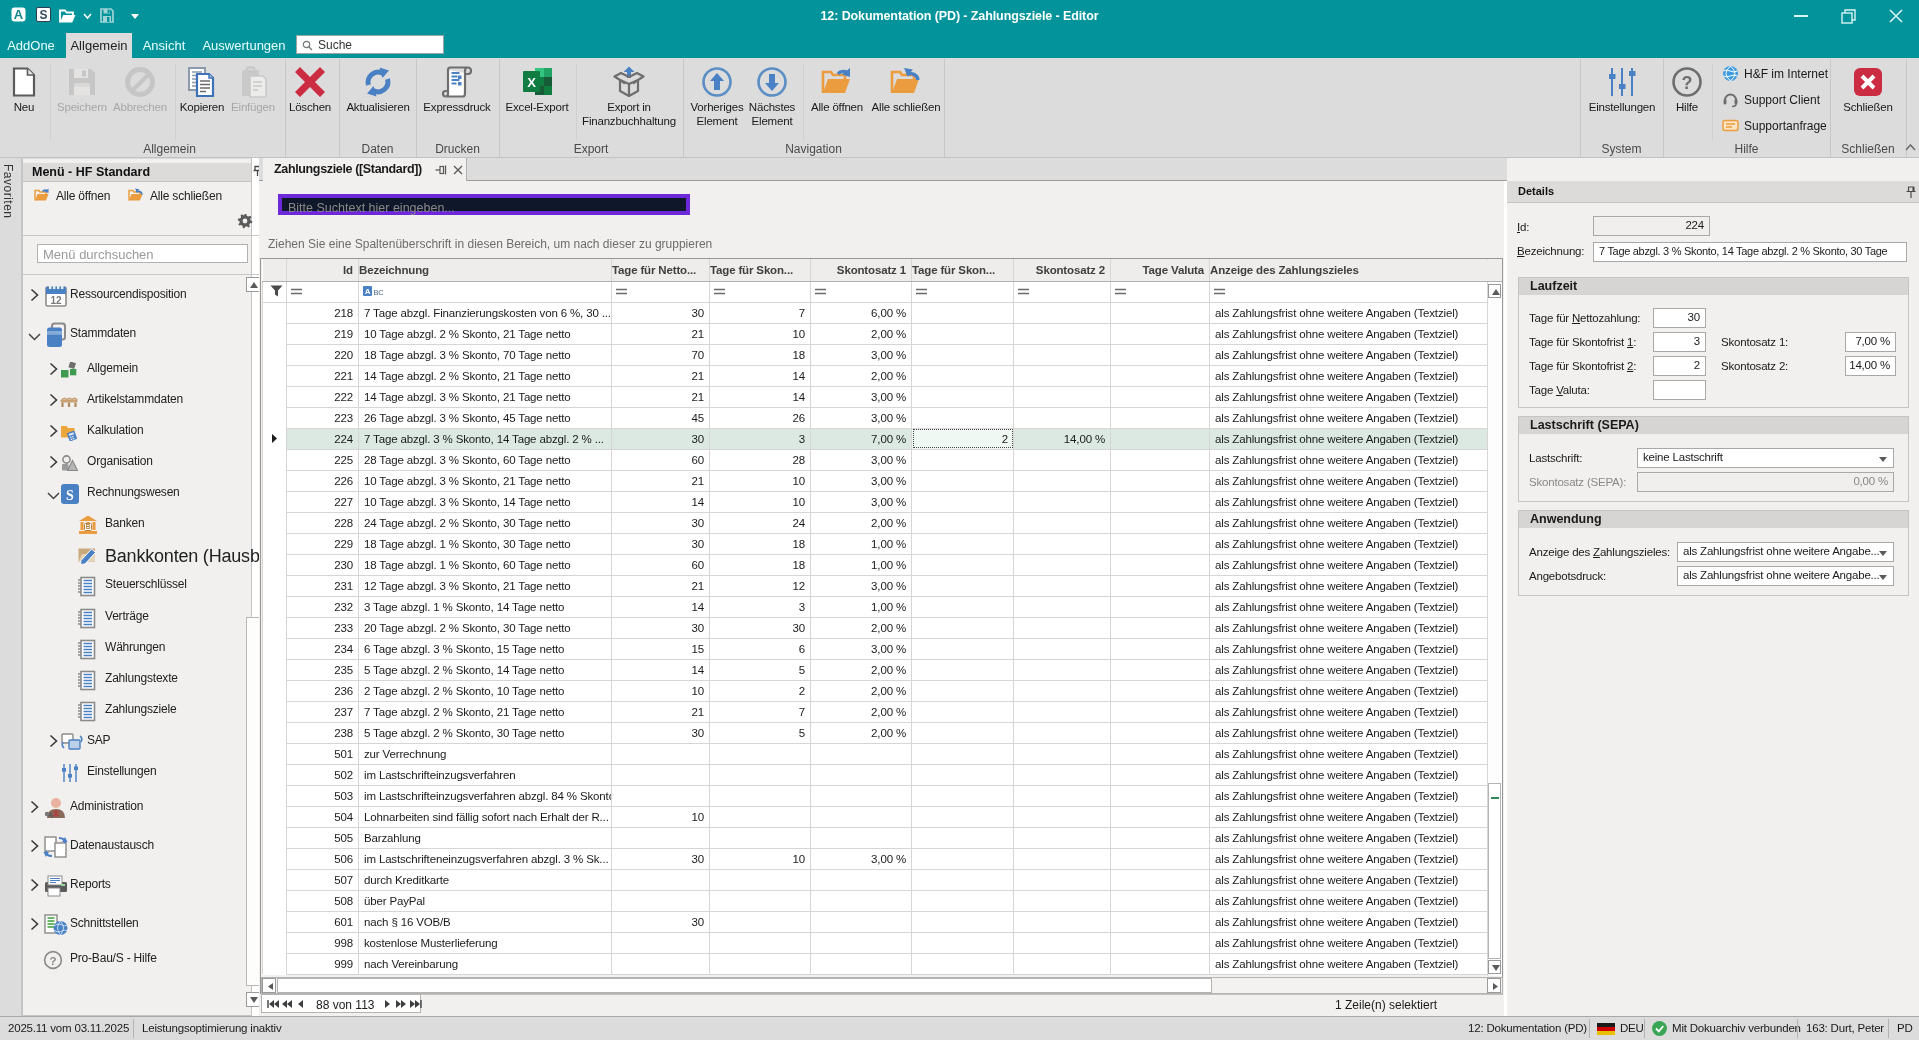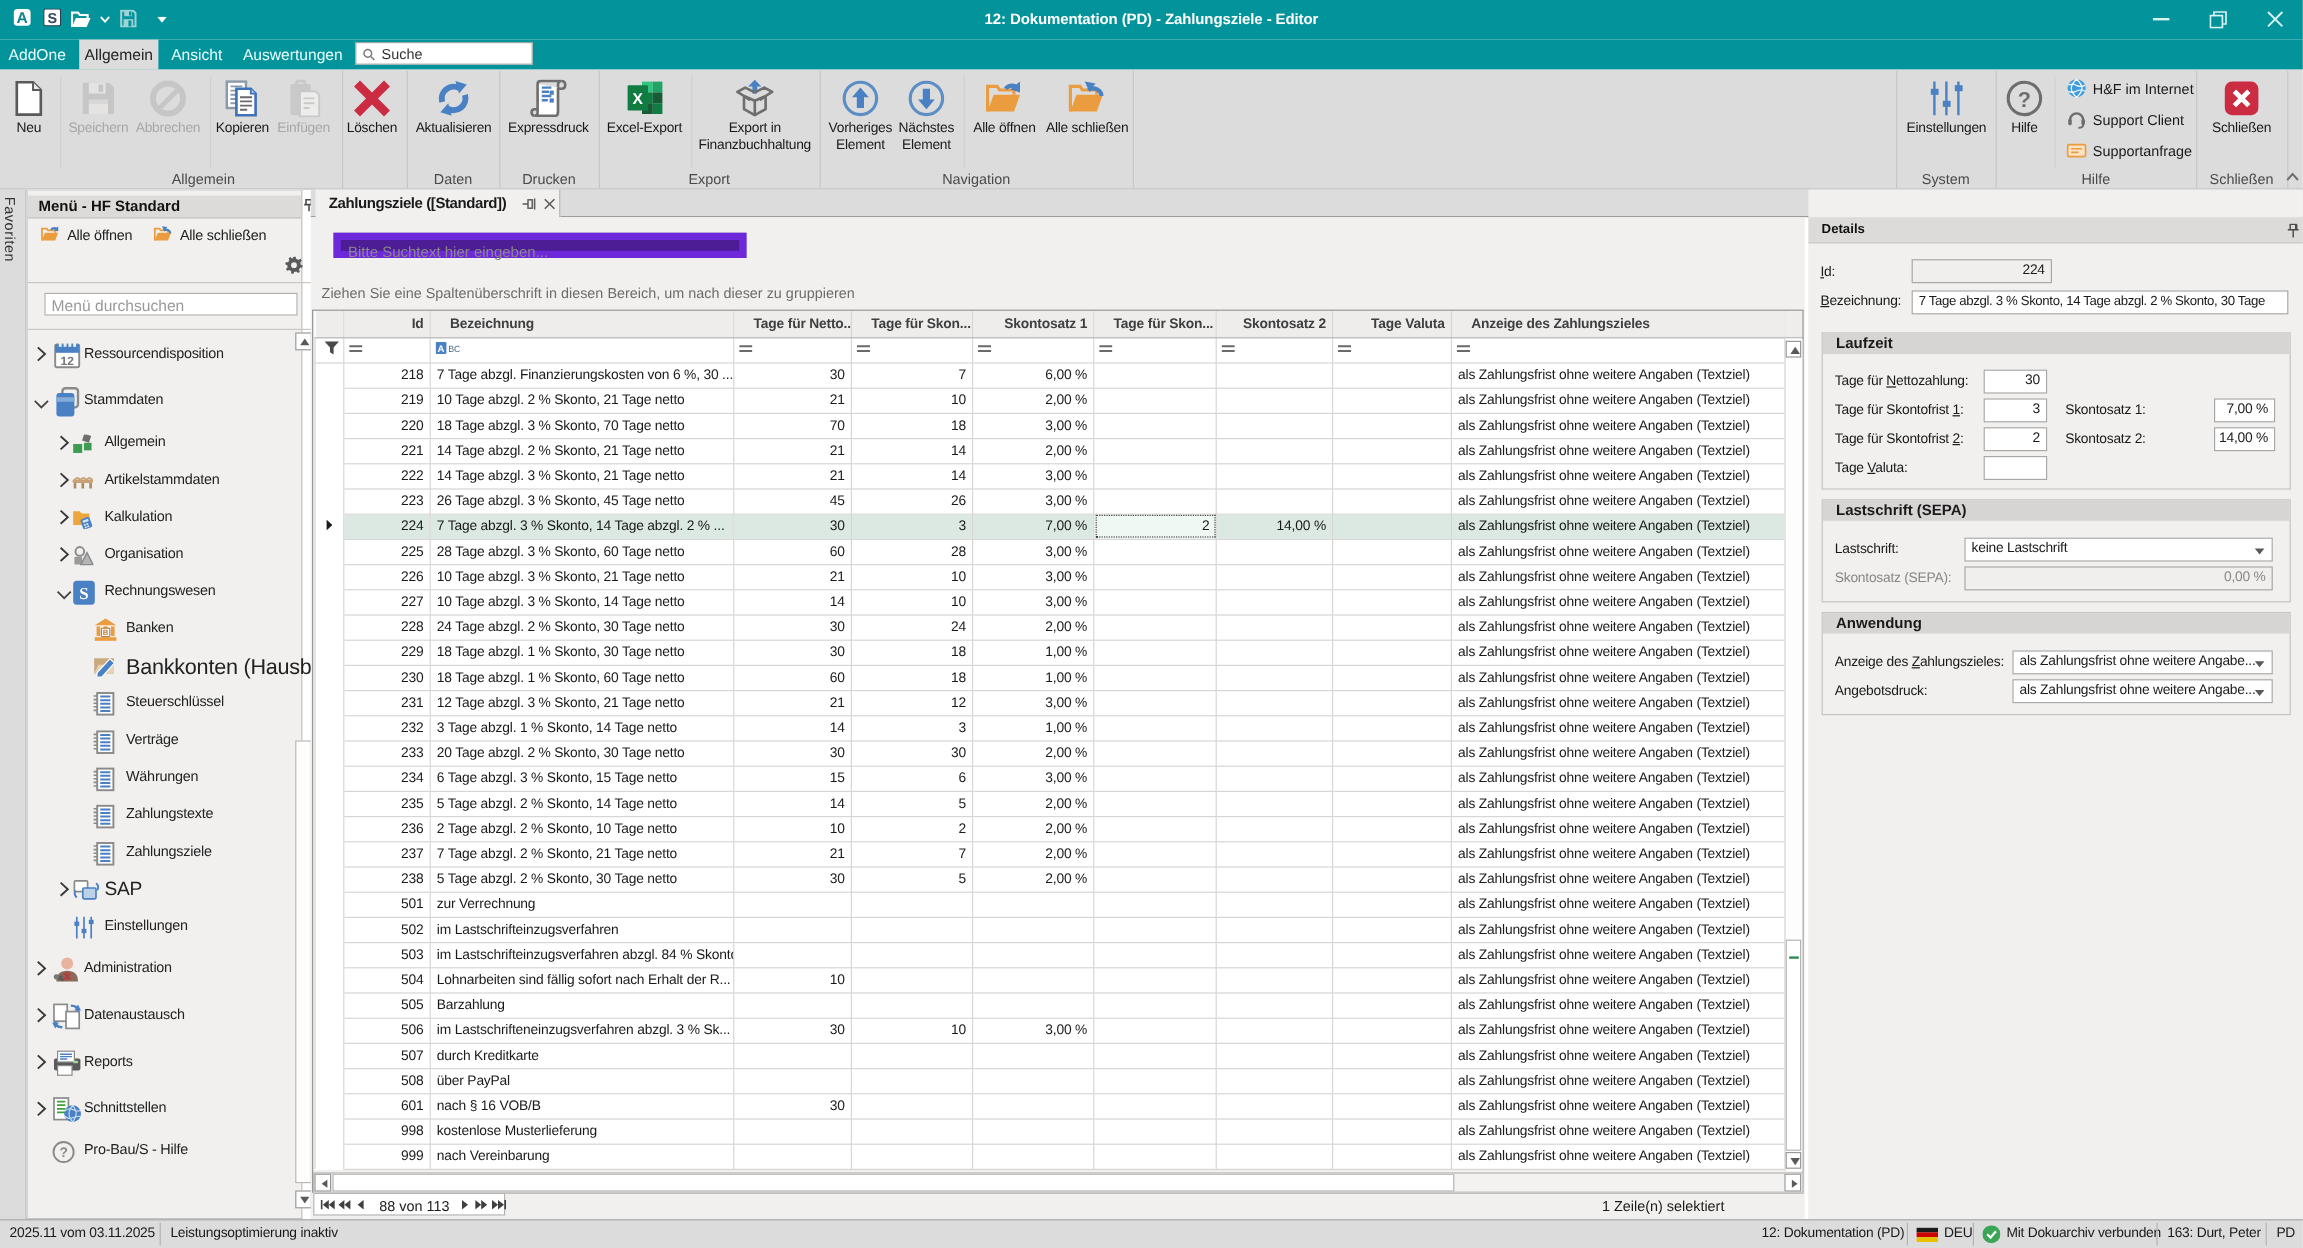--- a/index.html
+++ b/index.html
@@ -25,21 +25,21 @@
 #favstrip { position:absolute; left:0; top:158px; width:22px; height:858px; background:#dcdcdc; border-right:1px solid #c6c6c6; }
 #favstrip span { position:absolute; top:6px; left:1px; width:20px; writing-mode:vertical-lr; font-size:12px; color:#333; letter-spacing:0.5px; }
 #sidebar { position:absolute; left:22px; top:158px; width:230px; height:858px; background:#f1f0ef; border:1px solid #c6c4c3; border-top:1px solid #dcdad9;}
 #sidehdr { position:absolute; left:0; top:4px; width:228px; height:19px; background:#dcdbda; border-bottom:1px solid #c6c4c3; }
 #sidehdr b { position:absolute; left:9px; top:2px; font-size:12.5px; color:#111; }
 #details { position:absolute; left:1507px; top:158px; width:412px; height:858px; background:#f1f0ef; }
 
 #grid td { border:1px solid #d8d6d5; height:21px; padding:0; font-size:11.5px; letter-spacing:-0.15px; color:#1a1a1a; overflow:hidden; white-space:nowrap; }
 #grid tr.ghead td { background:#eeedec; font-weight:bold; color:#3f3f3f; height:22px; border-bottom:1px solid #b3b1b0; border-top:none; }
 #grid tr.ghead td:first-child { border-left:none; }
-#grid .ha-l { padding-left:16px; text-align:left; }
+#grid .ha-l { padding-left:0; text-align:left; }
 #grid .ha-r { padding-right:5px; text-align:right; }
 #grid tr.gfilt td { background:#fff; height:21px; padding-left:4px; }
 #grid td.num { text-align:right; padding-right:5px; }
 #grid td.txt { text-align:left; padding-left:5px; }
 #grid tr.sel td { background:#dbe9e2; }
 #grid td#fcell { background:#f0f8f3; outline:1px dotted #444; outline-offset:-2px; }
 #grid tr:not(.ghead):not(.gfilt) td:first-child { border-top:none; border-bottom:none; background:#fff; }
 
 #details label { position:absolute; font-size:11.5px; letter-spacing:-0.2px; color:#1a1a1a; white-space:nowrap; }
 .fld { position:absolute; background:#fff; border:1px solid #aaa8a7; font-size:11.5px; letter-spacing:-0.2px; color:#1a1a1a; white-space:nowrap; overflow:hidden; }
@@ -544,21 +544,21 @@
 <div class="abs" style="left:26px;top:575px"><svg width="9" height="14" viewBox="0 0 9 14">
         <path d="M1.5 1.5 L7.5 7 L1.5 12.5" fill="none" stroke="#3a3a3a" stroke-width="1.6"></path>
       </svg></div>
 <div class="abs" style="left:37px;top:570px;width:26px;height:26px;display:flex;align-items:center;">
       <svg width="24" height="20" viewBox="0 0 24 20">
         <rect x="2" y="2" width="11" height="9" rx="1" fill="#fff" stroke="#8a8a8a" stroke-width="1.4"></rect>
         <rect x="9" y="8" width="11" height="9" rx="1" fill="#bcd0e8" stroke="#4a80c4" stroke-width="1.4"></rect>
         <path d="M20 4 Q23 6 21 10 M4 16 Q1 13 3 10" fill="none" stroke="#4a80c4" stroke-width="1.6"></path>
       </svg>
     </div>
-<div class="abs" style="left:64px;top:574px;font-size:16px;letter-spacing:-0.2px;color:#222;white-space:nowrap;">SAP</div>
+<div class="abs" style="left:64px;top:574px;font-size:12px;letter-spacing:-0.2px;color:#222;white-space:nowrap;">SAP</div>
 <div class="abs" style="left:37px;top:601px;width:26px;height:26px;display:flex;align-items:center;">
       <svg width="20" height="20" viewBox="0 0 20 20">
         <g stroke="#4a80c4" stroke-width="1.4">
           <path d="M4 1 L4 19 M10 1 L10 19 M16 1 L16 19"></path>
         </g>
         <g fill="#4a80c4">
           <rect x="2" y="5" width="4" height="3.6"></rect>
           <rect x="8" y="11" width="4" height="3.6"></rect>
           <rect x="14" y="3.5" width="4" height="3.6"></rect>
         </g>
@@ -650,21 +650,21 @@
       </svg>
       <svg class="abs" style="left:190px;top:7px" width="10" height="10">
         <path d="M1 1 L9 9 M9 1 L1 9" stroke="#5a5a5a" stroke-width="1.3"></path>
       </svg>
     </div>
 <svg class="abs" style="left:1649px;top:10px" width="9" height="6">
       <path d="M0 0 L9 0 L4.5 6 Z" fill="#5a5a5a"></path>
     </svg>
 </div>
 <div class="abs" style="left:259px;top:181px;width:1245px;height:835px;background:#f1f0ef;"></div>
-<div class="abs" style="left:278px;top:194px;width:344px;height:21px;background:#4c1d95;border:6px solid #6d28d9;">
+<div class="abs" style="left:278px;top:194px;width:412px;height:21px;background:#0f172a;border:4px solid #6d28d9;">
     <span style="position:absolute;left:6px;top:3px;color:#8a8886;font-size:12.5px;">Bitte Suchtext hier eingeben...</span>
   </div>
 <div class="abs" style="left:268px;top:237px;font-size:12px;color:#6e6c6b;">Ziehen Sie eine Spaltenüberschrift in diesen Bereich, um nach dieser zu gruppieren</div>
 <table id="grid" style="position:absolute;left:262px;top:259px;border-collapse:collapse;table-layout:fixed;width:1225px;background:#fff;">
 <colgroup>
       <col style="width:24px">
       <col style="width:72px">
       <col style="width:253px">
       <col style="width:98px">
       <col style="width:101px">

